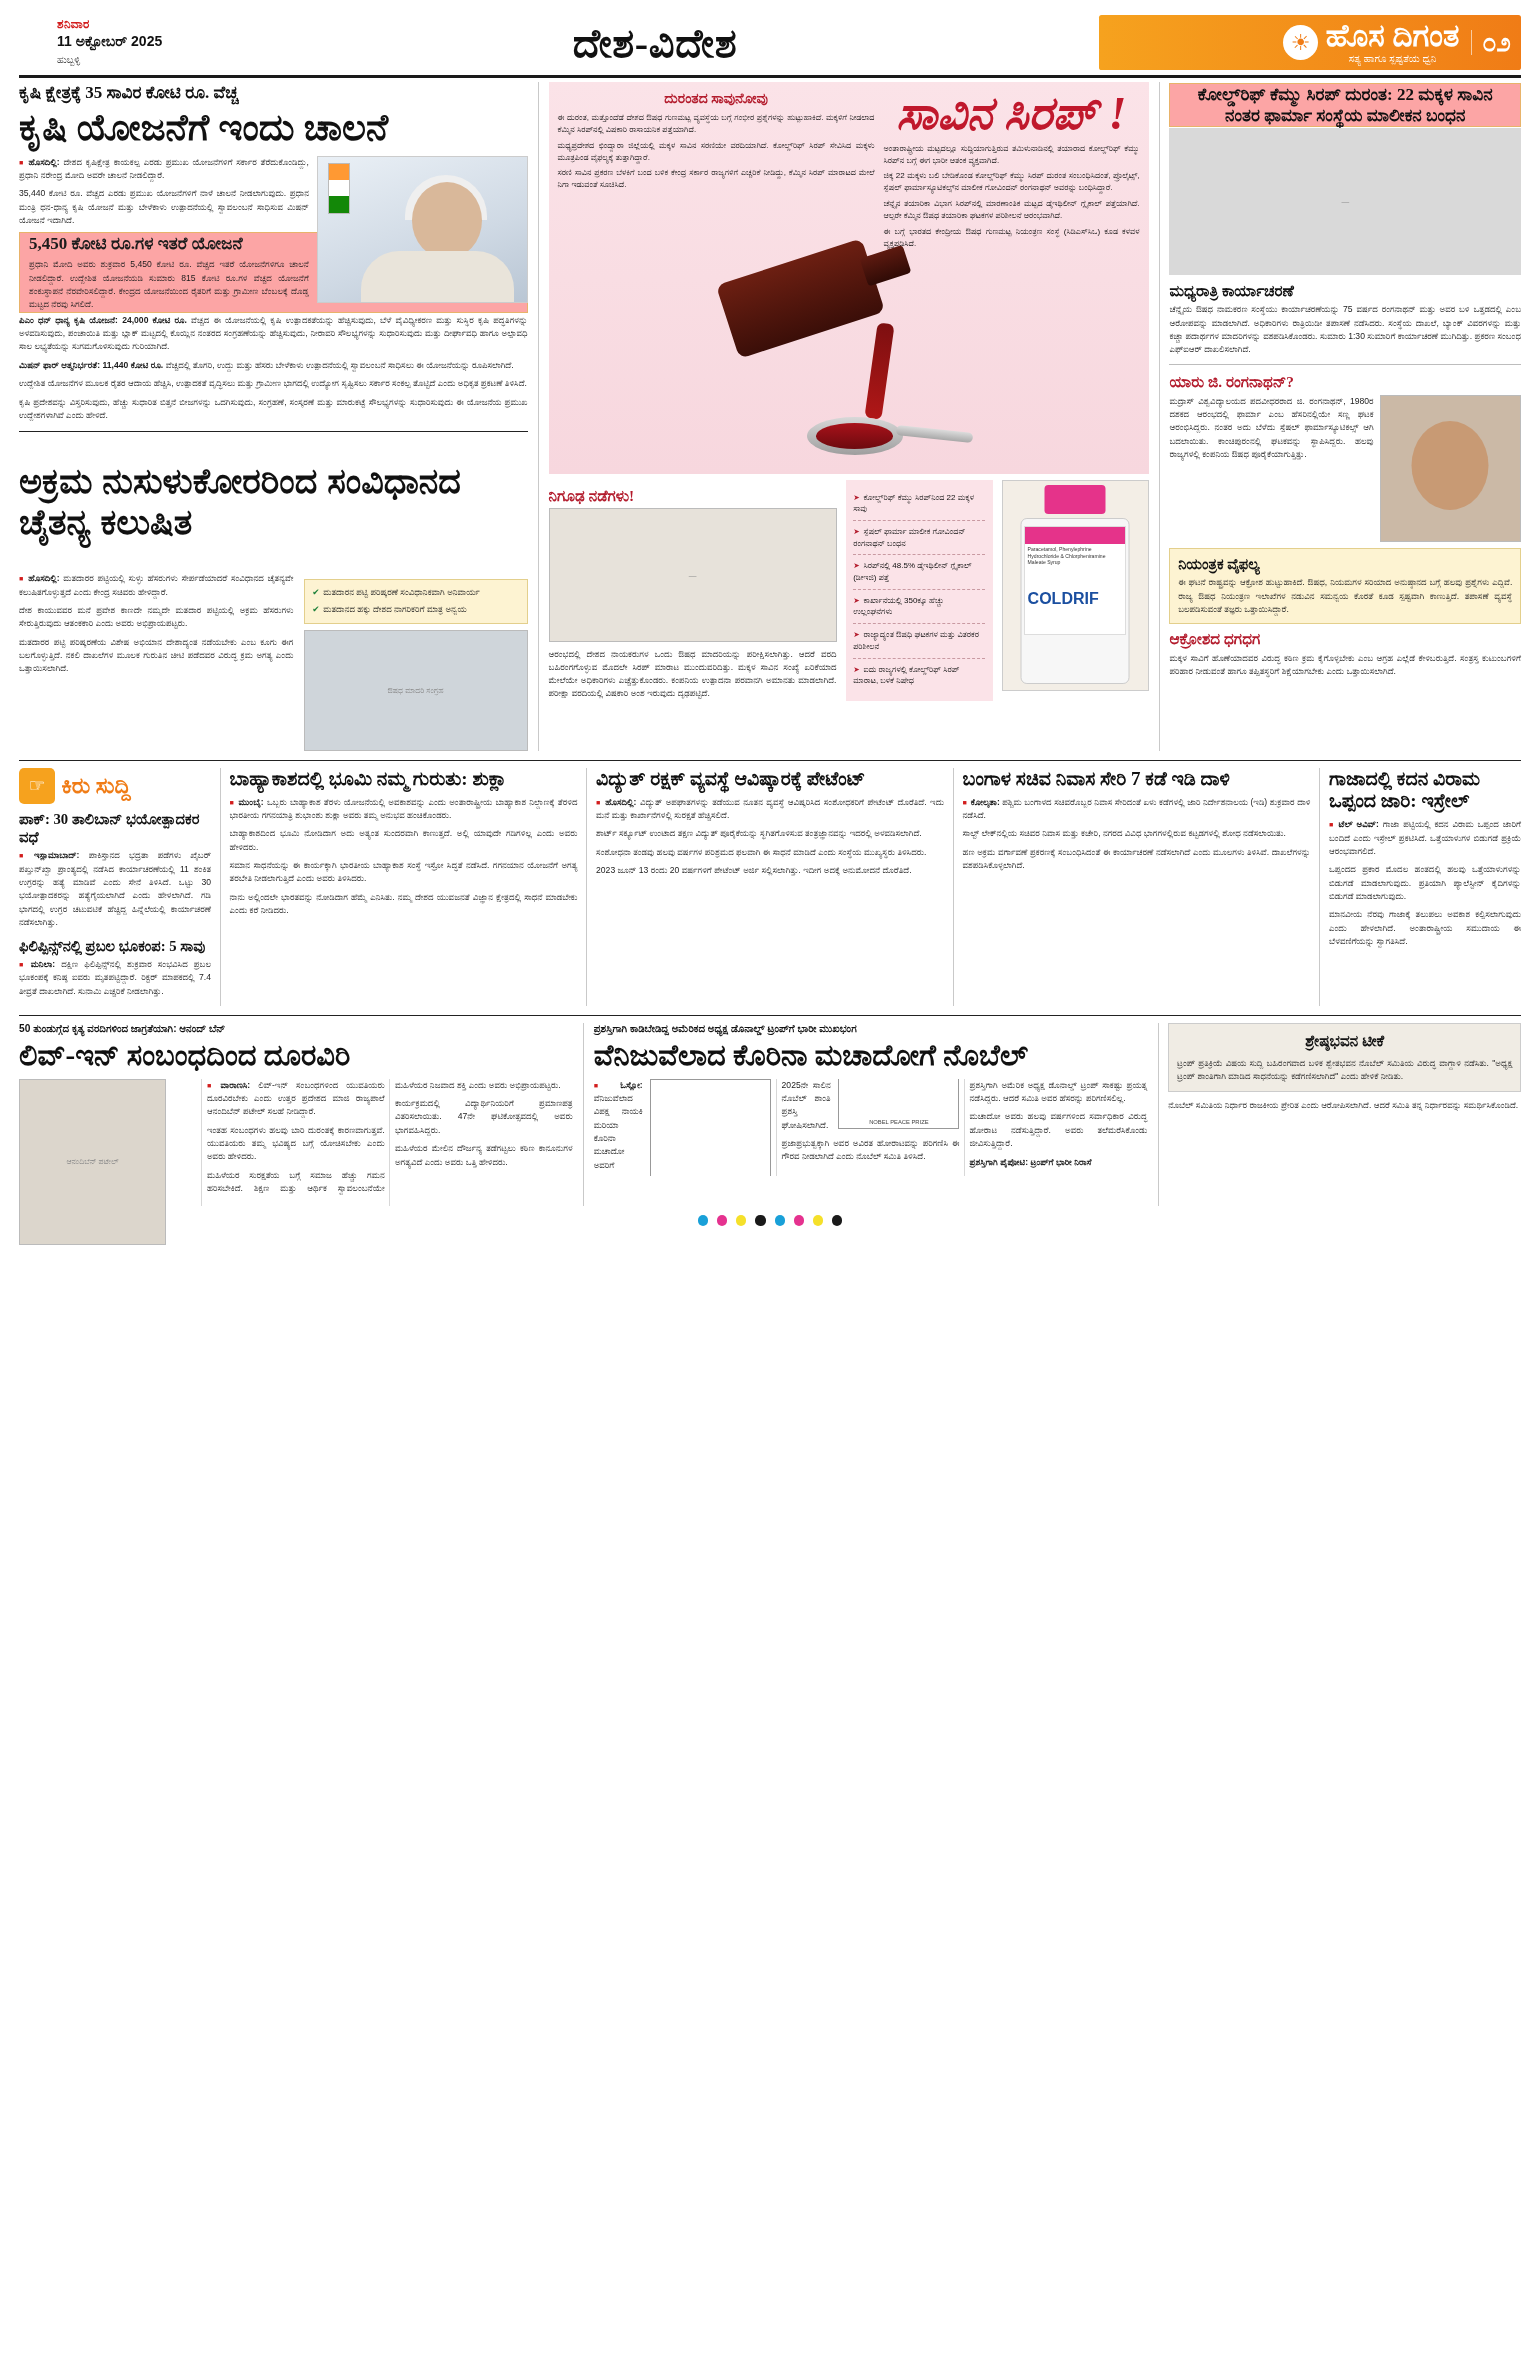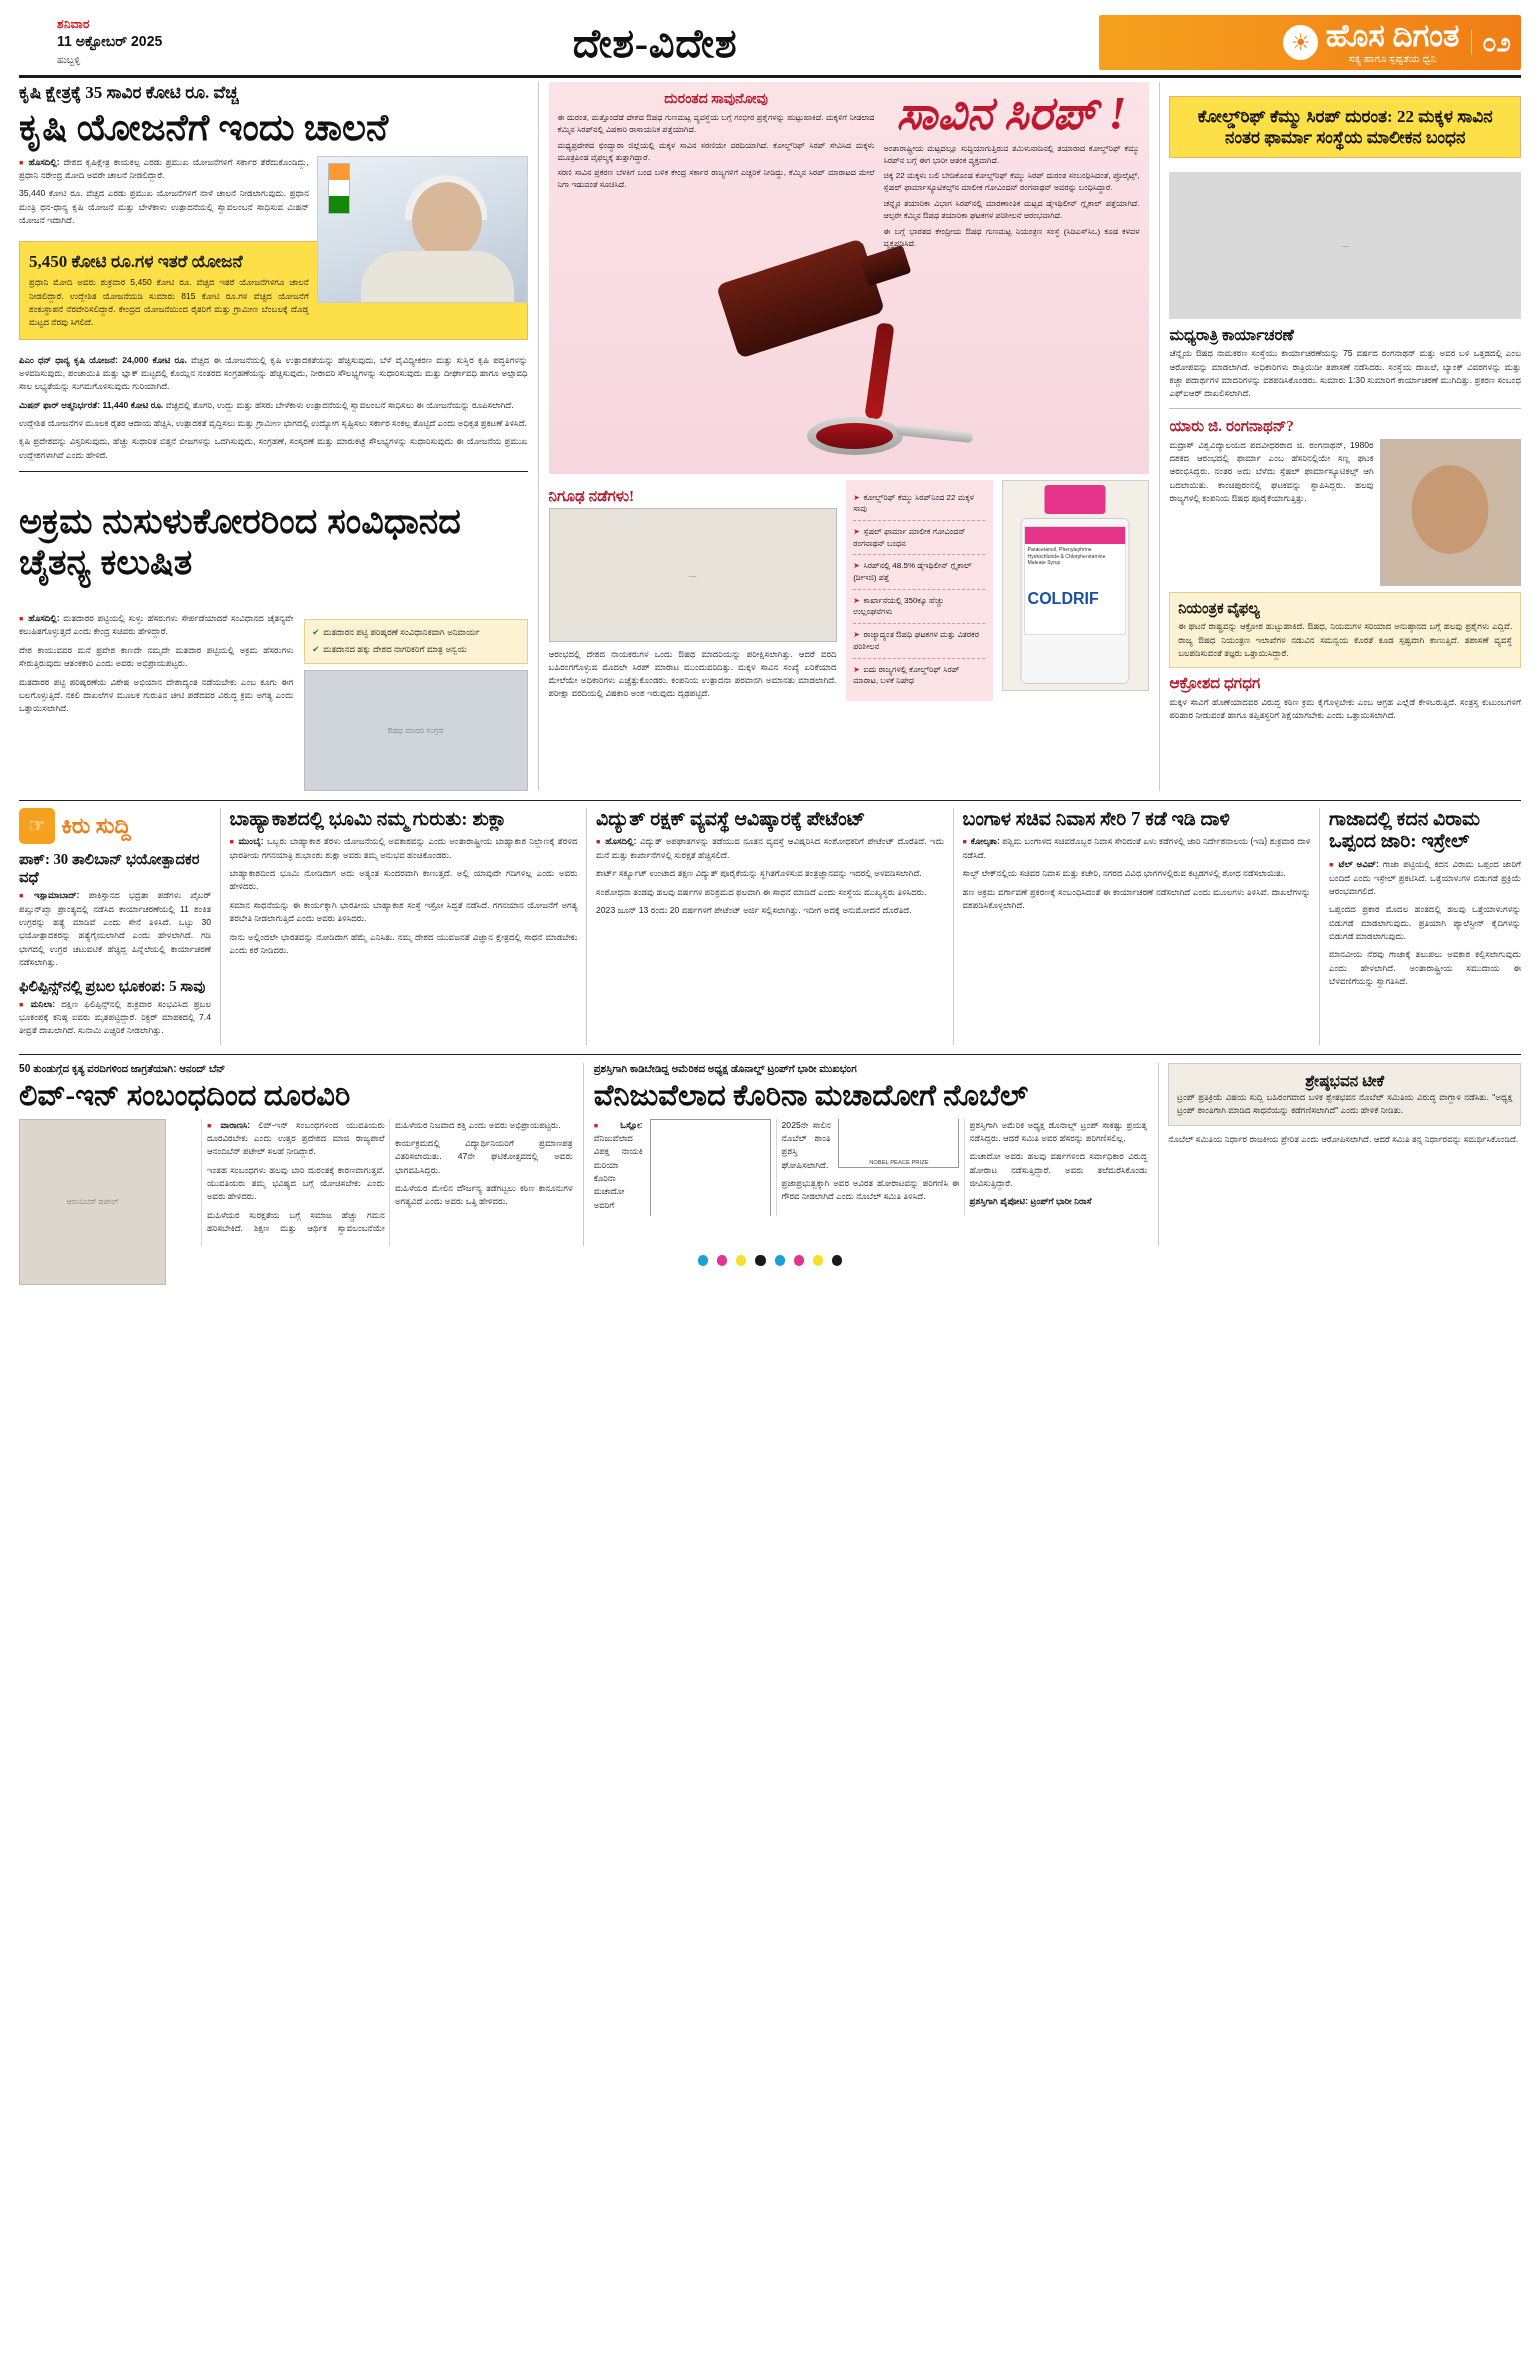--- a/index.html
+++ b/index.html
@@ -113,21 +113,21 @@
   .modi-photo .hair {
     position:absolute; right:40px; top:18px; width:82px; height:45px; border-radius:41px 41px 0 0;
     background:#efefef;
   }
   .modi-photo .torso {
     position:absolute; right:12.8px; bottom:0; width:153px; height:51px;
     background:#e9e4da; border-radius:38px 38px 0 0;
   }
 
   .box-orange {
-    background: #fde047; border:0.6px solid #e8b36a; padding: 9px 9px; margin: 14px 0;
+    background: #fca5a5; border:0.6px solid #e8b36a; padding: 0 9px; margin: 1px 0;
   }
   .box-orange .bt {
     font-family:"Liberation Serif",serif; font-size: 17px; font-weight:bold; line-height:1.25;
   }
   .box-yellow {
     background:#fdf3d2; border:0.6px solid #e3cf8c; padding:6.4px 7.7px; margin-top:6.4px;
   }
   .tick { color:#1a7f37; margin-right:3.8px; }
 
   
@@ -271,21 +271,21 @@
   }
   .woman-photo { width: 147px; height: 166px; background:#dcd6cc; border:0.6px solid #bbb; float:left; margin:0 7.7px 5.1px 0; }
   .sketch {
     width: 121px; height: 147px; background:#fff; border:0.6px solid #999; float:right; margin:0 0 5.1px 7.7px;
     position:relative;
   }
   .sketch .cap { position:absolute; bottom:1.3px; left:0; right:0; text-align:center; font-size:5.8px; color:#444; }
 
   .review-box { background:#f0ece4; border:0.6px solid #ccc; padding:7.7px; }
   .review-title {
-    font-family:"Liberation Serif",serif; font-weight:bold; font-size: 15.3px; margin-bottom:1px; text-align:center;
+    font-family:"Liberation Serif",serif; font-weight:bold; font-size: 15.3px; margin-bottom:7px; text-align:center;
   }
 
   
   .regbar { display:flex; gap:9px; justify-content:center; margin-top:9px; }
   .dot { width:10.2px; height:10.2px; border-radius:50%; }
 </style>
 </head>
 <body>
 
 <div class="page">

